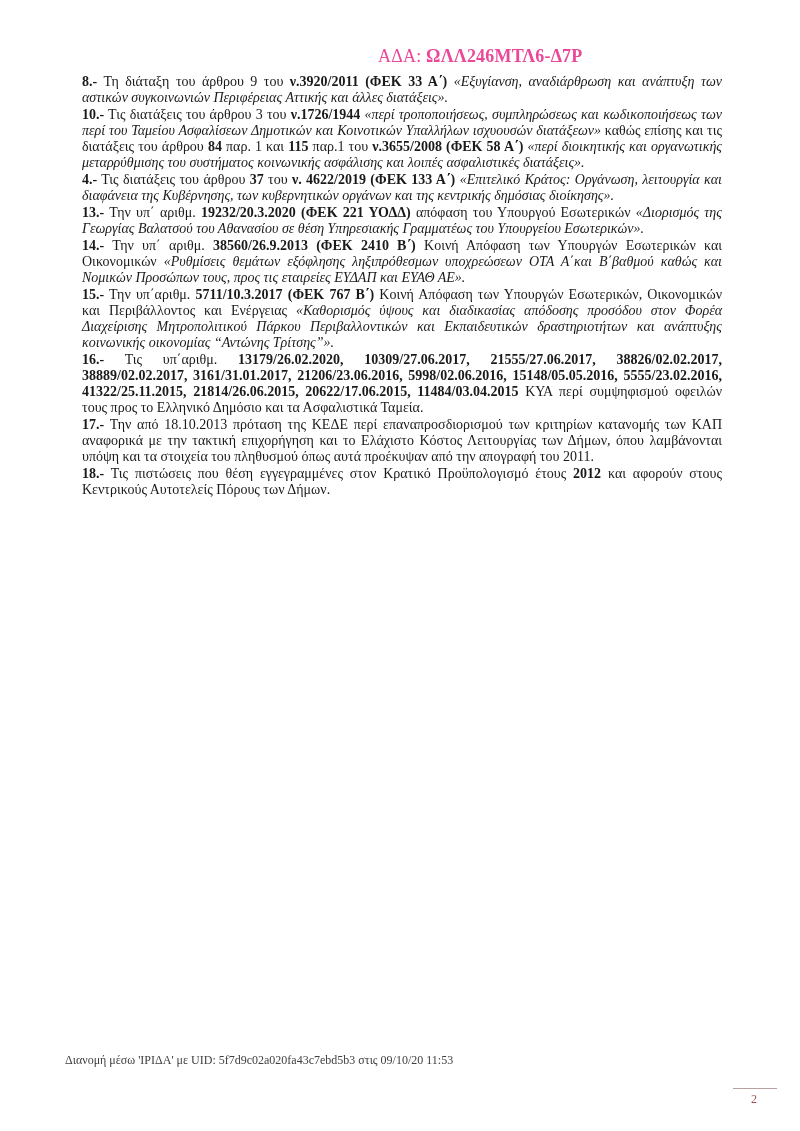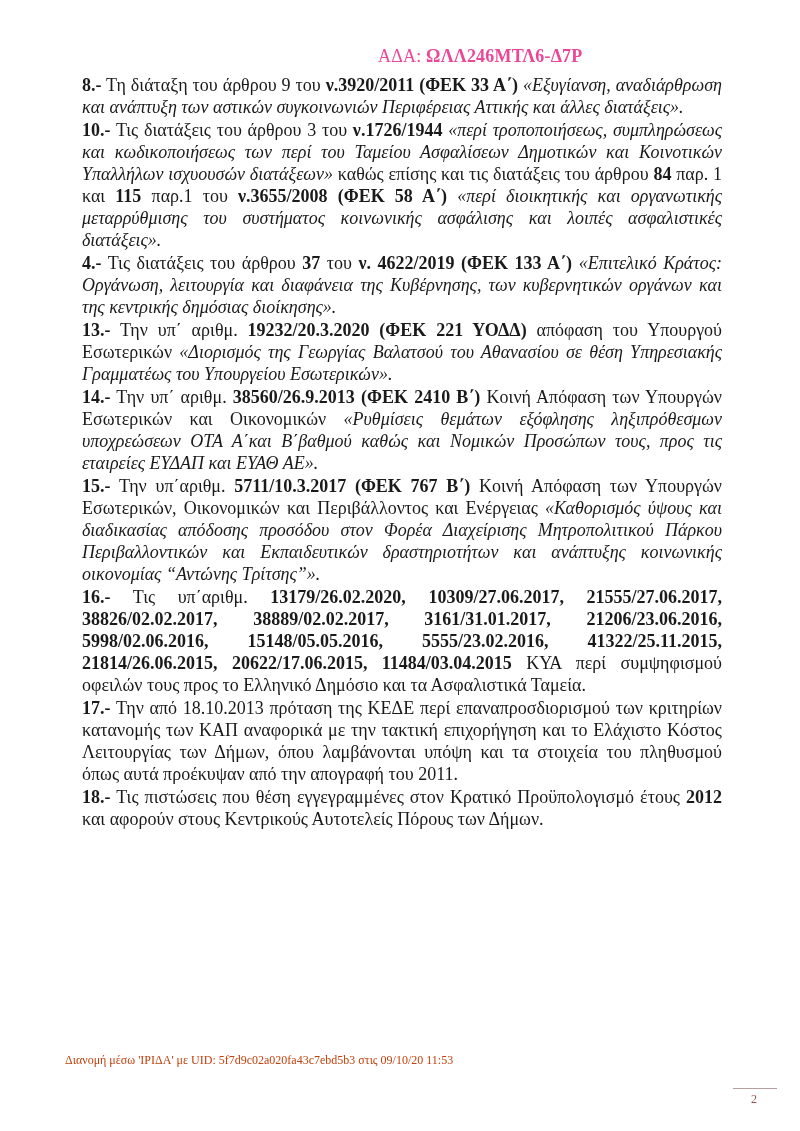--- a/index.html
+++ b/index.html
@@ -2,27 +2,27 @@
 <html><head>
 <meta charset="utf-8">
 <style>
   html, body { margin: 0; padding: 0; background: #ffffff; }
   body { width: 800px; height: 1131px; position: relative; overflow: hidden;
          font-family: "DejaVu Serif", "Liberation Serif", serif; color: #1a1a1a; }
   .ada { position: absolute; left: 378px; top: 46px; font-family: "Liberation Serif", serif;
          font-size: 18px; color: #ec4899; letter-spacing: 0.2px; }
   .ada b { font-weight: bold; }
   .content { position: absolute; left: 82px; top: 74px; width: 640px; }
-  .para { font-family: "Liberation Serif", serif; font-size: 18px; line-height: 22px;
+  .para { font-family: "Liberation Serif", serif; font-size: 14px; line-height: 16px;
           text-align: justify; margin: 0 0 1px 0; }
   .num { font-weight: bold; }
   .b { font-weight: bold; }
   .q { font-style: italic; }
   .footer { position: absolute; left: 65px; top: 1053px; font-family: "Liberation Serif", serif;
-            font-size: 12px; color: #c2410c; }
+            font-size: 12px; color: #404040; }
   .pageline { position: absolute; left: 733px; top: 1088px; width: 44px; height: 1px; background: #b8a0a0; }
   .pagenum { position: absolute; left: 751px; top: 1092px; font-family: "Liberation Serif", serif;
              font-size: 12px; color: #a05050; }
 </style>
 </head>
 <body>
 
 <div class="ada">
   <span>ΑΔΑ:</span>
   <b>ΩΛΛ246ΜΤΛ6-Δ7Ρ</b>

